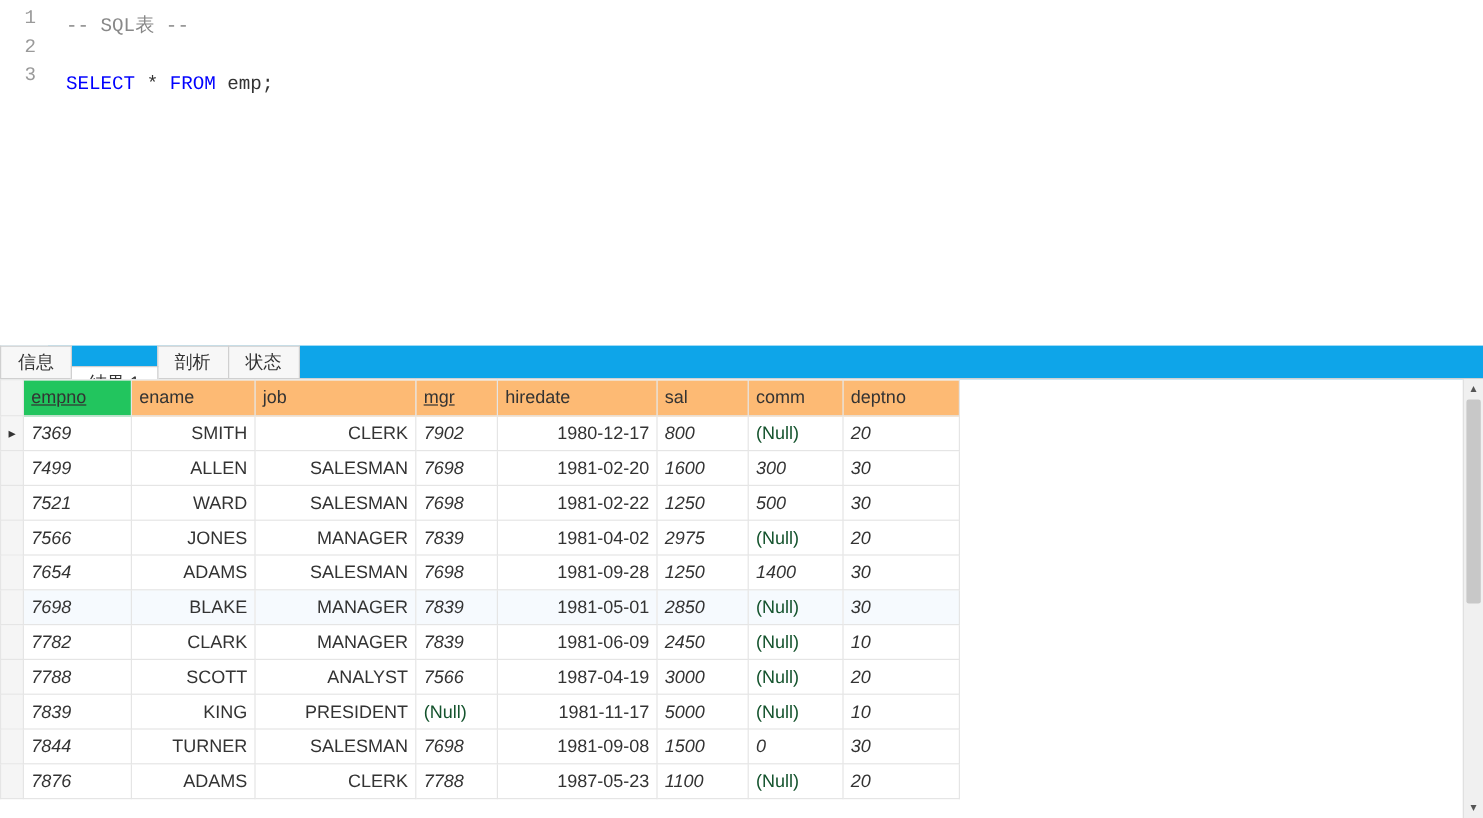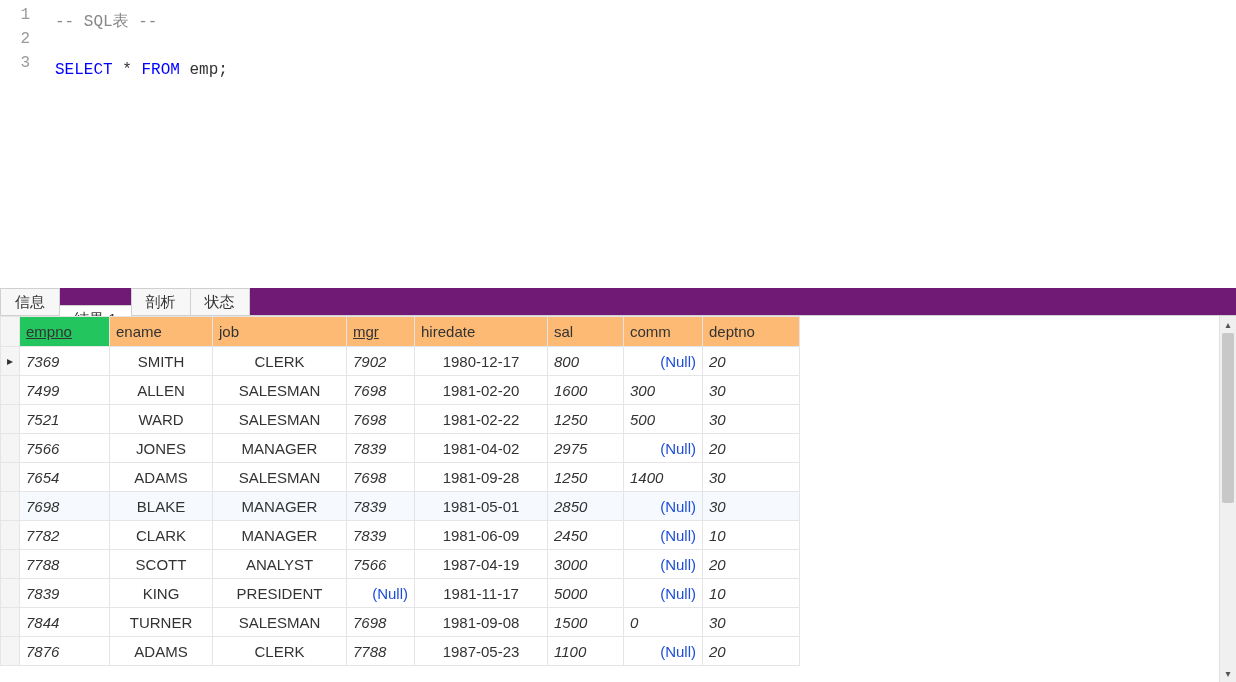--- a/index.html
+++ b/index.html
@@ -46,21 +46,21 @@
     }
     .code .comment {
       color: #888888;
     }
     .code .ident {
       color: #333333;
     }
     .tabs-bar {
       display: flex;
       border-bottom: 1px solid #d0d0d0;
-      background: #701a75;
+      background: #0ea5e9;
       height: 28px;
     }
     .tab {
       padding: 4px 14px;
       border: 1px solid #d0d0d0;
       border-bottom: none;
       background: #f7f7f7;
       color: #333;
       font-size: 15px;
       cursor: pointer;
@@ -107,32 +107,32 @@
       color: #333;
       height: 29px;
       white-space: nowrap;
       overflow: hidden;
     }
     .results-table td.num {
       text-align: left;
       font-style: italic;
     }
     .results-table td.txt {
-      text-align: center;
+      text-align: right;
     }
     .results-table .sel-cell {
       background: #f5f5f5;
       width: 18px;
       text-align: center;
       color: #333;
       font-size: 12px;
     }
     .results-table .null-val {
-      color: #1d4ed8;
-      text-align: right;
+      color: #14532d;
+      text-align: left;
     }
     .results-table tr.highlight td {
       background: #f6fafe;
     }
     .results-table tr.highlight td.sel-cell {
       background: #f5f5f5;
     }
     .scrollbar-v {
       position: absolute;
       right: 0;

